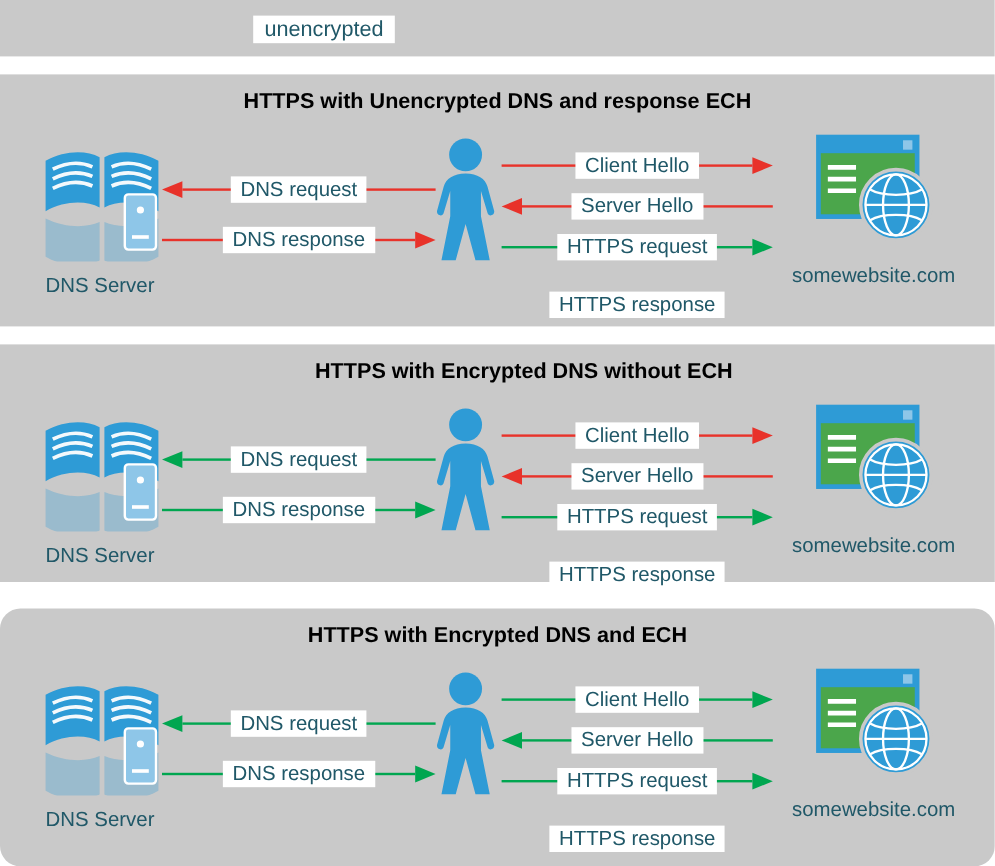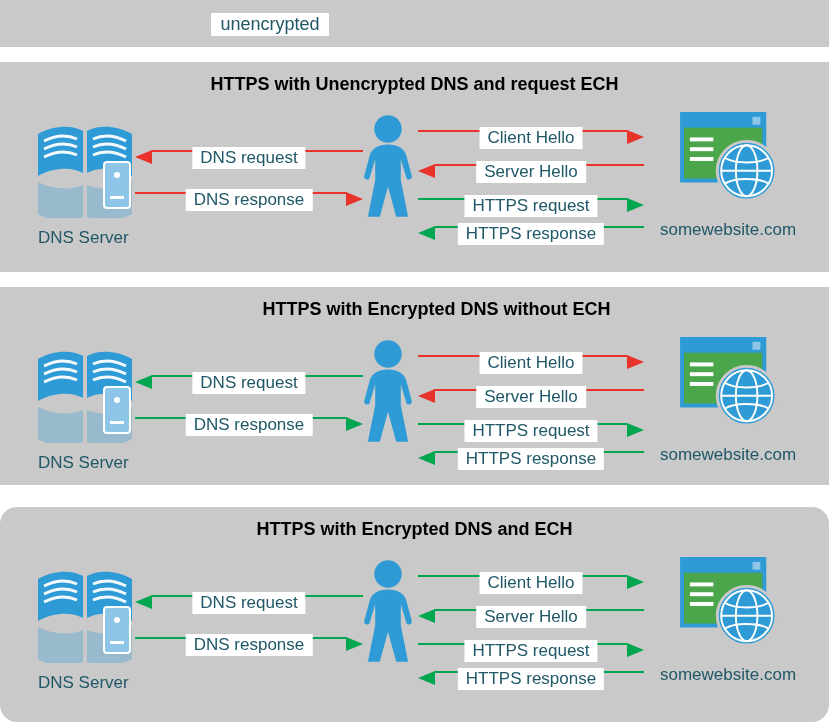--- a/index.html
+++ b/index.html
@@ -30,49 +30,49 @@
   .dns-icon{left:30px;top:56px;width:110px;height:100px;}
   .person-icon{left:356px;top:50px;width:64px;height:110px;}
   .site-icon{left:680px;top:50px;width:100px;height:92px;}
 
   
   .caption{position:absolute;font-size:17px;color:var(--label-text,#205868);white-space:nowrap;}
   .dns-caption{left:38px;top:166px;}
   .site-caption{left:660px;top:158px;}
 
   
-  .arrow{position:absolute;display:flex;align-items:flex-start;height:16px;}
+  .arrow{position:absolute;display:flex;align-items:center;height:16px;}
   .span-dns{left:135px;width:228px;}
   .span-site{left:418px;width:226px;}
   .r-dns-request{top:88px;}
   .r-dns-response{top:130px;}
   .r-client-hello{top:68px;}
   .r-server-hello{top:102px;}
   .r-https-request{top:136px;}
-  .r-https-response{top:164px;}
+  .r-https-response{top:184px;flex-direction:column;}
   .arrow .line{flex:1;height:2px;background:var(--c);}
   .arrow .head{width:0;height:0;border-top:7px solid transparent;border-bottom:7px solid transparent;}
   .arrow .h-left{border-right:17px solid var(--c);}
   .arrow .h-right{border-left:17px solid var(--c);}
   .arrow-label{position:absolute;left:50%;top:50%;transform:translate(-50%,-50%);
     background:#fff;padding:1px 8px;font-size:17px;color:var(--label-text,#205868);white-space:nowrap;}
 </style>
 </head>
 <body>
 
 <header class="band" id="legend-bar">
   <div class="legend-item" id="legend-unencrypted">
     <span class="legend-line" style="--c: #e8322a;"></span>
     <span class="legend-label">unencrypted</span>
     <span class="legend-line" style="--c: #e8322a;"></span>
   </div>
 </header>
 
 <section class="band" id="panel-1">
-  <h2 class="panel-title">HTTPS with Unencrypted DNS and request ECH</h2>
+  <h2 class="panel-title">HTTPS with Unencrypted DNS and response ECH</h2>
 
   <div class="icon-box dns-icon">
     <svg viewBox="0 0 110 100" width="110" height="100" aria-hidden="true">
       <g transform="translate(0,112) scale(1,-1)" opacity="0.3">
         <path d="M8 16 C24 7 42 7 53 13 L53 45 C42 40 24 40 8 48 Z" fill="var(--icon-blue)"></path>
         <path d="M102 16 C86 7 68 7 57 13 L57 45 C68 40 86 40 102 48 Z" fill="var(--icon-blue)"></path>
       </g>
       <path d="M8 16 C24 7 42 7 53 13 L53 55 C42 49 24 49 8 58 Z" fill="var(--icon-blue)"></path>
       <path d="M102 16 C86 7 68 7 57 13 L57 55 C68 49 86 49 102 58 Z" fill="var(--icon-blue)"></path>
       <g stroke="#fff" stroke-width="3" fill="none" opacity="0.95">

